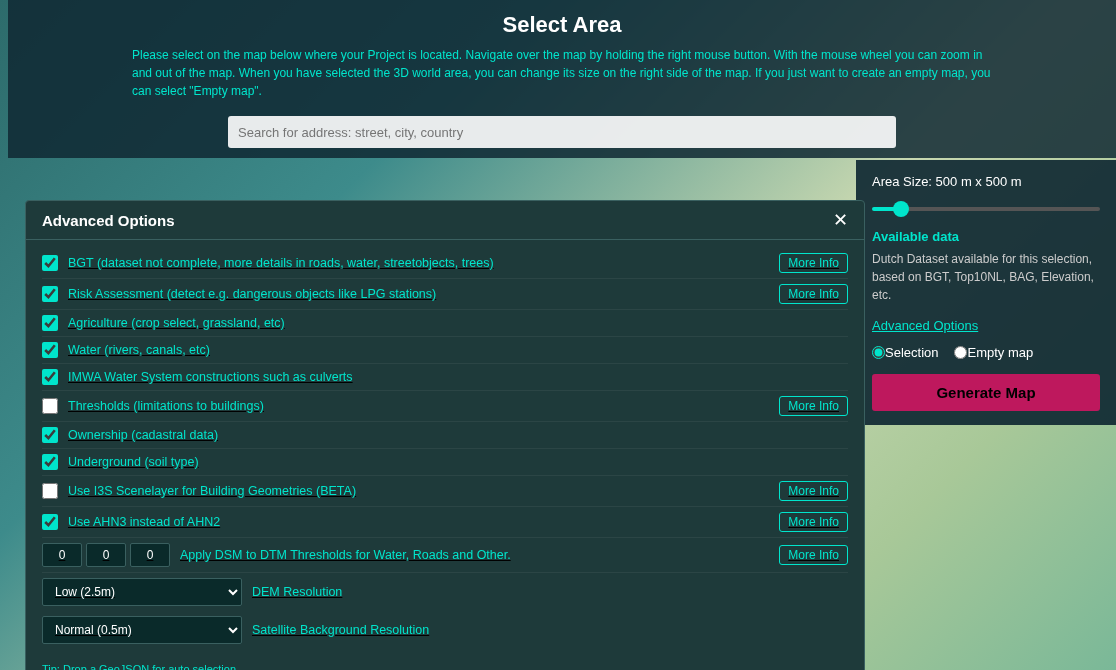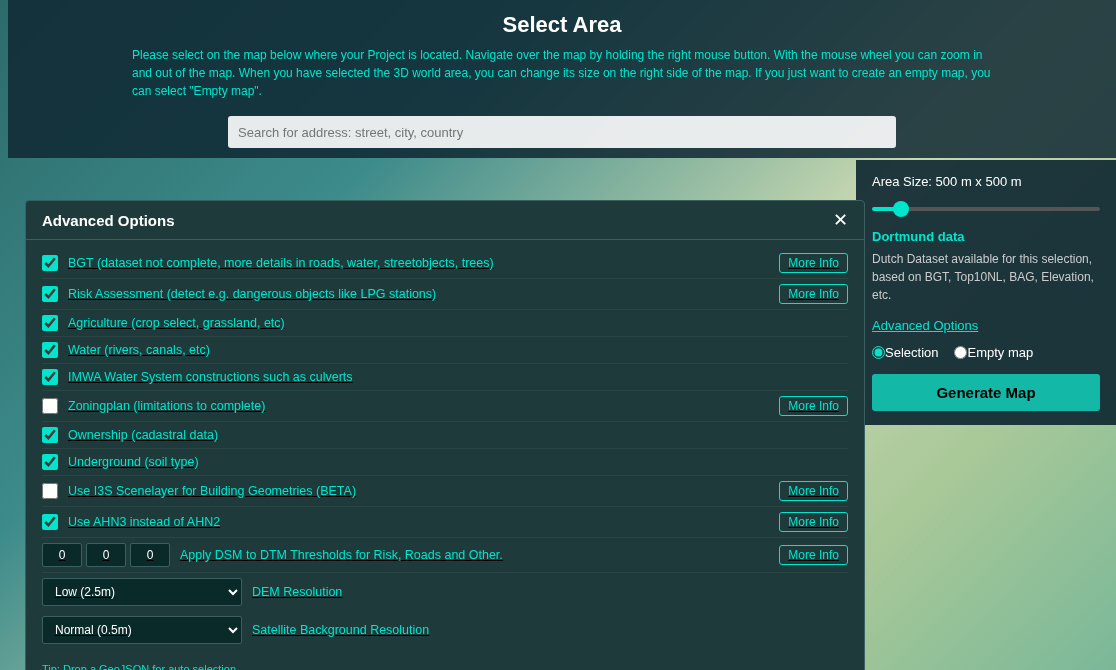--- a/index.html
+++ b/index.html
@@ -164,21 +164,21 @@
       font-size: 13px;
     }
 
     .radio-input {
       accent-color: #00e5cc;
     }
 
     .generate-btn {
       width: 100%;
       padding: 10px;
-      background: #14b8a6;
+      background: #be185d;
       color: #000;
       border: none;
       border-radius: 3px;
       font-size: 15px;
       font-weight: bold;
       cursor: pointer;
     }
 
     
     .modal-overlay {
@@ -353,21 +353,21 @@
   <div class="instruction-text">Please select on the map below where your Project is located. Navigate over the map by holding the right mouse button. With the mouse wheel you can zoom in and out of the map. When you have selected the 3D world area, you can change its size on the right side of the map. If you just want to create an empty map, you can select "Empty map".</div>
   <input class="search-bar" type="text" placeholder="Search for address: street, city, country" style="">
 </div>
 
 <div class="right-panel">
   <div class="area-size-label">Area Size: 500 m x 500 m</div>
   <div class="slider-container">
     <input type="range" class="slider" min="0" max="100" value="10" style="">
   </div>
   <div class="available-data-section">
-    <div class="available-data-title">Dortmund data</div>
+    <div class="available-data-title">Available data</div>
     <div class="available-data-text">Dutch Dataset available for this selection, based on BGT, Top10NL, BAG, Elevation, etc.</div>
   </div>
   <a class="advanced-options-link">Advanced Options</a>
   <div class="radio-row">
     <label class="radio-option">
       <input type="radio" class="radio-input" name="map-type" checked="" style="">
       <span>Selection</span>
     </label>
     <label class="radio-option">
       <input type="radio" class="radio-input" name="map-type" style="">
@@ -406,21 +406,21 @@
       <span class="option-label">Water (rivers, canals, etc)</span>
     </div>
 
     <div class="option-row">
       <input type="checkbox" class="option-checkbox" checked="" style="">
       <span class="option-label">IMWA Water System constructions such as culverts</span>
     </div>
 
     <div class="option-row">
       <input type="checkbox" class="option-checkbox" style="">
-      <span class="option-label">Zoningplan (limitations to complete)</span>
+      <span class="option-label">Thresholds (limitations to buildings)</span>
       <button class="more-info-btn">More Info</button>
     </div>
 
     <div class="option-row">
       <input type="checkbox" class="option-checkbox" checked="" style="">
       <span class="option-label">Ownership (cadastral data)</span>
     </div>
 
     <div class="option-row">
       <input type="checkbox" class="option-checkbox" checked="" style="">
@@ -438,21 +438,21 @@
       <span class="option-label">Use AHN3 instead of AHN2</span>
       <button class="more-info-btn">More Info</button>
     </div>
 
     <div class="threshold-row option-row">
       <div class="threshold-inputs">
         <input type="text" class="threshold-input" value="0" style="">
         <input type="text" class="threshold-input" value="0" style="">
         <input type="text" class="threshold-input" value="0" style="">
       </div>
-      <span class="option-label">Apply DSM to DTM Thresholds for Risk, Roads and Other.</span>
+      <span class="option-label">Apply DSM to DTM Thresholds for Water, Roads and Other.</span>
       <button class="more-info-btn">More Info</button>
     </div>
 
     <div class="dem-row">
       <select class="dem-select">
         <option>Low (2.5m)</option>
         <option>Normal (0.5m)</option>
         <option>High (0.1m)</option>
       </select>
       <span class="dem-label">DEM Resolution</span>

